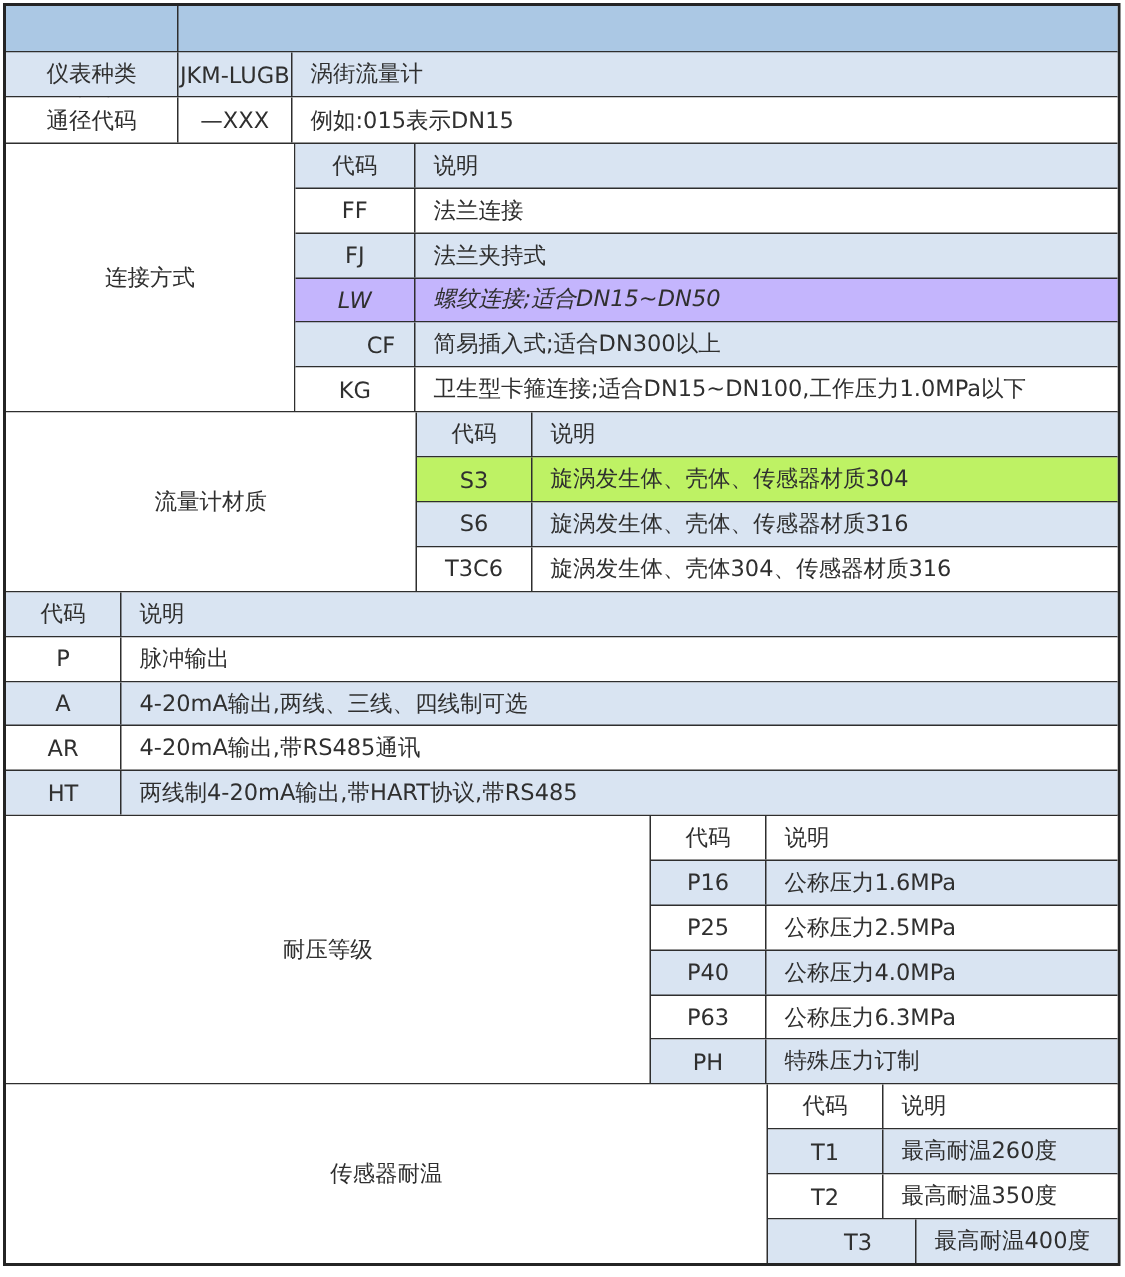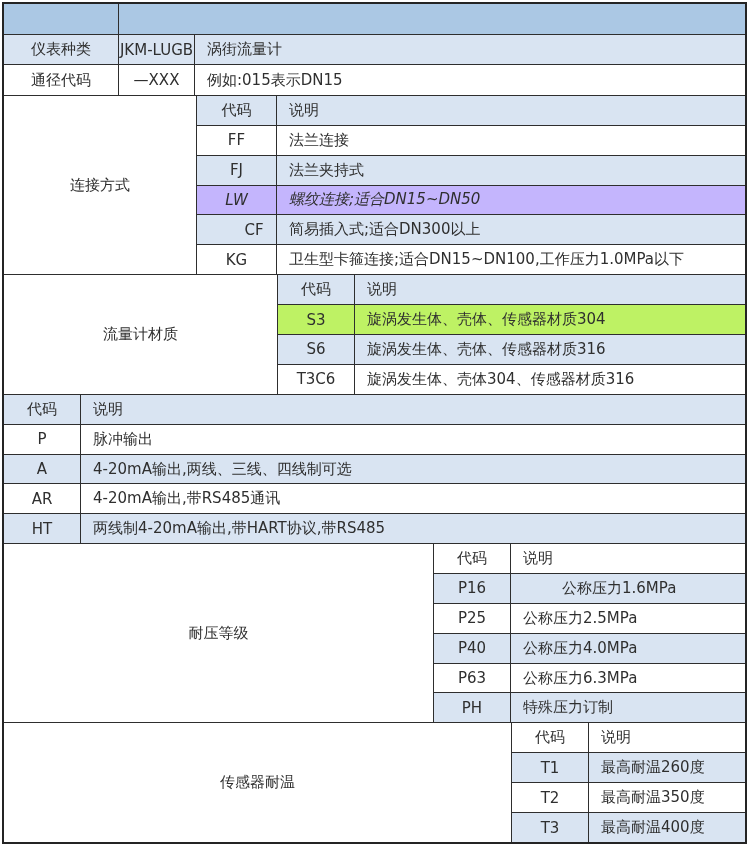--- a/index.html
+++ b/index.html
@@ -120,21 +120,21 @@
         </div>
       </div>
     </div>
     <div class="section" style="flex: 6 1 0px; border-bottom-color: rgb(46, 46, 46);">
       <div class="cell c-center br section-label" style="width: 430px; flex: 0 0 430px; align-self: stretch; border-right-color: rgb(46, 46, 46);">耐压等级</div>
       <div class="sub-rows">
         <div class="sub-row" style="background: rgb(255, 255, 255); border-bottom-color: rgb(46, 46, 46);">
           <div class="cell c-center br" style="width: 77px; flex: 0 0 77px; border-right-color: rgb(46, 46, 46);">代码</div>
           <div class="cell c-left flex1">说明</div>
         </div>
-        <div class="sub-row" style="background: rgb(217, 228, 242); border-bottom-color: rgb(46, 46, 46); gap: 39px;">
+        <div class="sub-row" style="background: rgb(217, 228, 242); border-bottom-color: rgb(46, 46, 46);">
           <div class="cell c-center br" style="width: 77px; flex: 0 0 77px; border-right-color: rgb(46, 46, 46);">P16</div>
           <div class="cell c-left flex1">公称压力1.6MPa</div>
         </div>
         <div class="sub-row" style="background: rgb(255, 255, 255); border-bottom-color: rgb(46, 46, 46);">
           <div class="cell c-center br" style="width: 77px; flex: 0 0 77px; border-right-color: rgb(46, 46, 46);">P25</div>
           <div class="cell c-left flex1">公称压力2.5MPa</div>
         </div>
         <div class="sub-row" style="background: rgb(217, 228, 242); border-bottom-color: rgb(46, 46, 46);">
           <div class="cell c-center br" style="width: 77px; flex: 0 0 77px; border-right-color: rgb(46, 46, 46);">P40</div>
           <div class="cell c-left flex1">公称压力4.0MPa</div>
@@ -157,19 +157,19 @@
           <div class="cell c-left flex1">说明</div>
         </div>
         <div class="sub-row" style="background: rgb(217, 228, 242); border-bottom-color: rgb(46, 46, 46);">
           <div class="cell c-center br" style="width: 77px; flex: 0 0 77px; border-right-color: rgb(46, 46, 46);">T1</div>
           <div class="cell c-left flex1">最高耐温260度</div>
         </div>
         <div class="sub-row" style="background: rgb(255, 255, 255); border-bottom-color: rgb(46, 46, 46);">
           <div class="cell c-center br" style="width: 77px; flex: 0 0 77px; border-right-color: rgb(46, 46, 46);">T2</div>
           <div class="cell c-left flex1">最高耐温350度</div>
         </div>
-        <div class="sub-row" style="background: rgb(217, 228, 242); border-bottom-color: rgb(46, 46, 46);">
+        <div class="sub-row" style="background: rgb(217, 228, 242); border-bottom-color: rgb(46, 46, 46); padding-left: 22px;">
           <div class="cell c-center br" style="width: 77px; flex: 0 0 77px; border-right-color: rgb(46, 46, 46);">T3</div>
           <div class="cell c-left flex1">最高耐温400度</div>
         </div>
       </div>
     </div>
   </div>
 
 </body></html>

